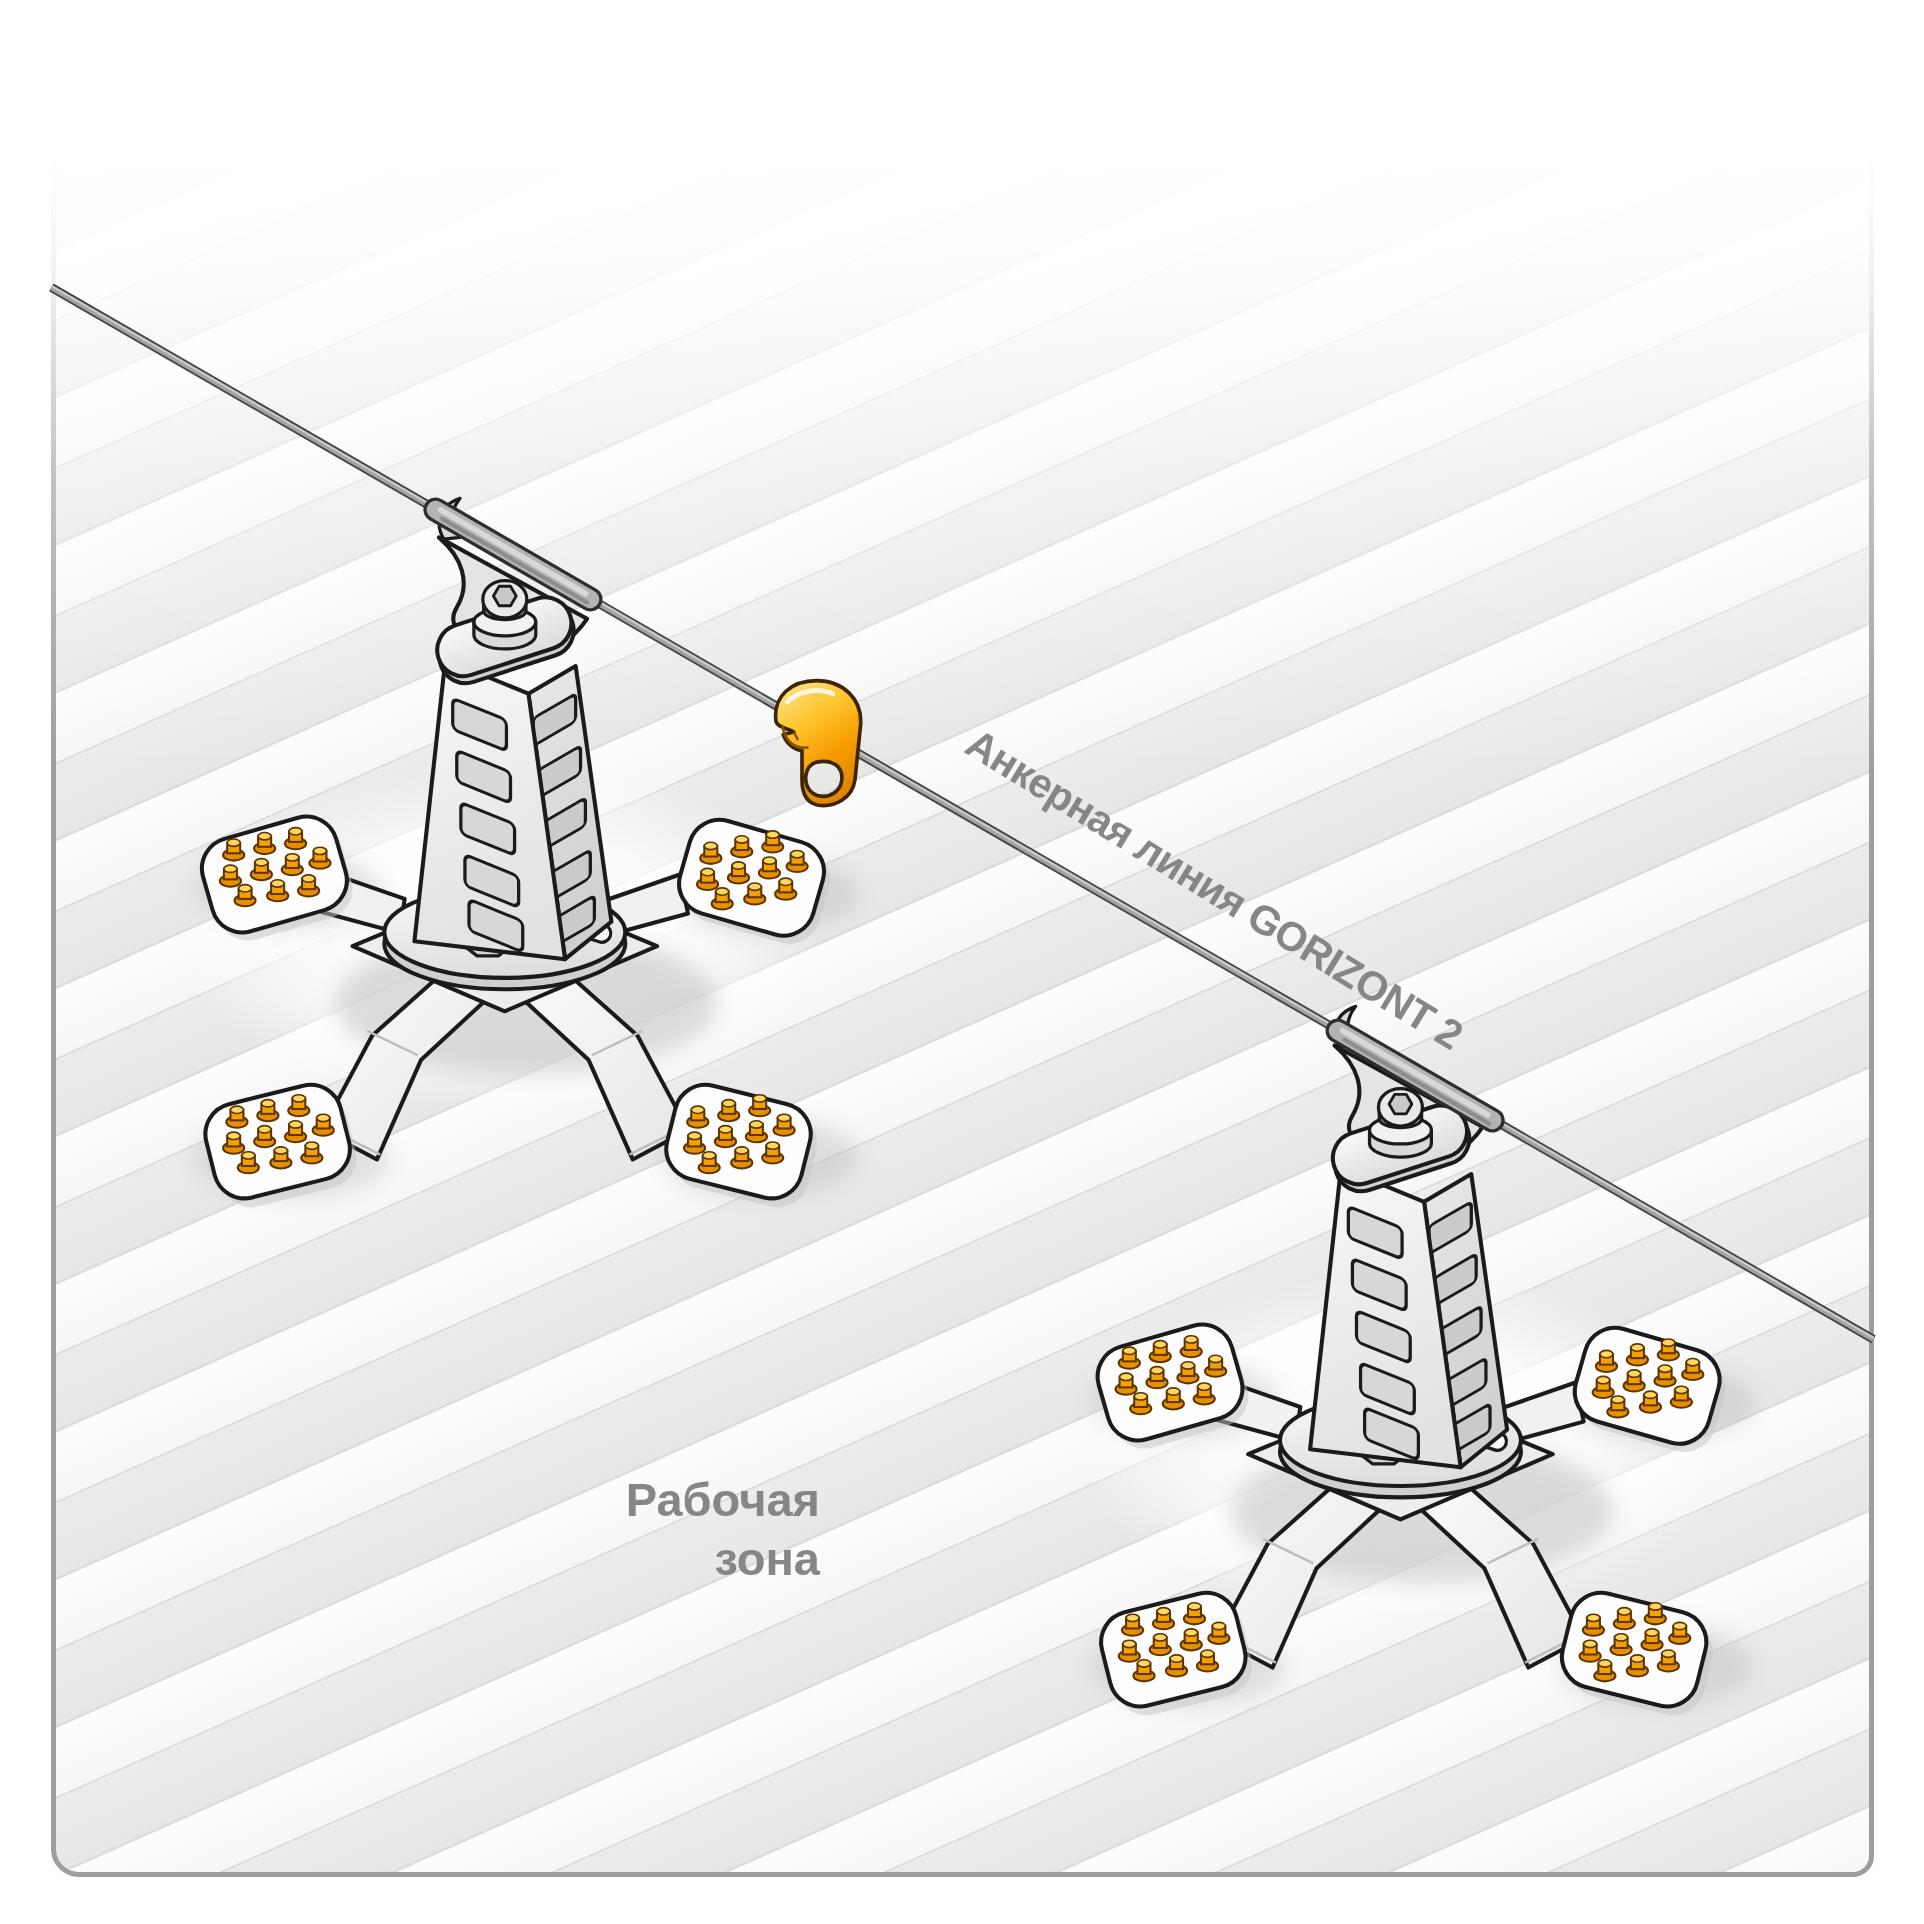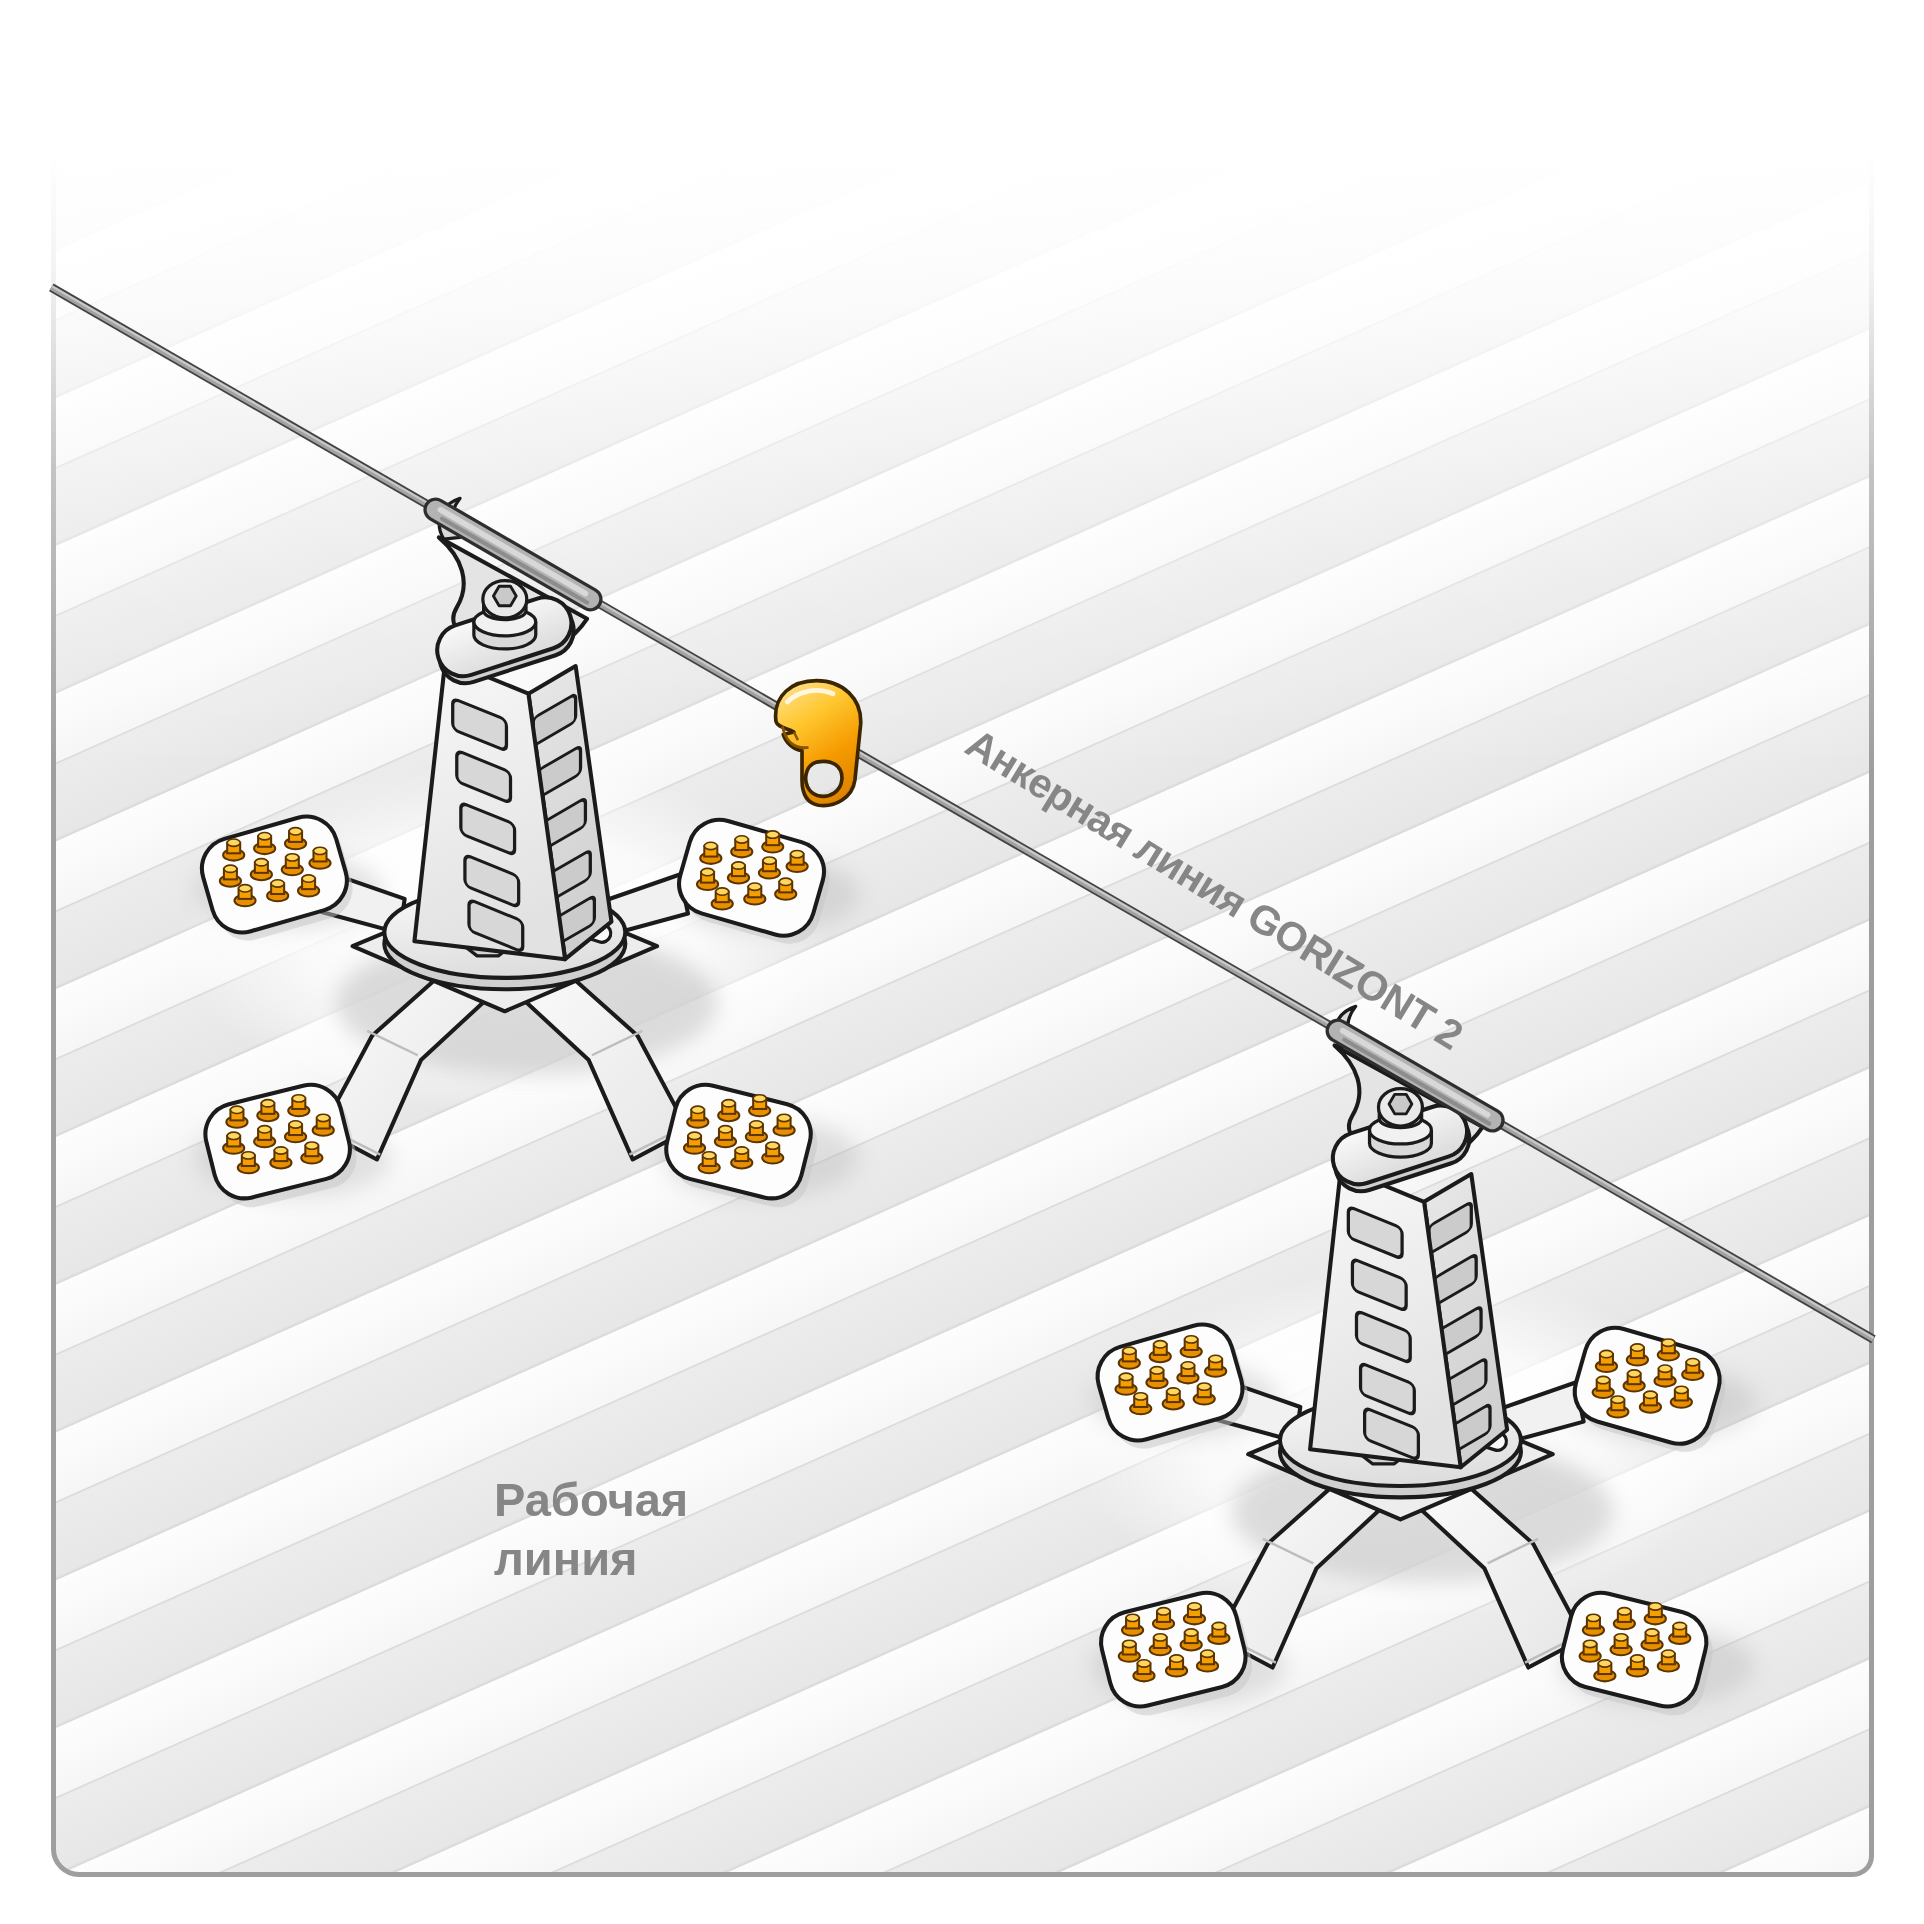--- a/index.html
+++ b/index.html
@@ -53,21 +53,21 @@
   .gold-washer{fill:#e88f00;stroke:#5c3400;stroke-width:2.5;}
   .gold-body{fill:var(--c-screw-gold);stroke:#5c3400;stroke-width:2.5;}
   .gold-top{fill:#ffd75e;stroke:#5c3400;stroke-width:2;}
   
   .label{position:absolute;z-index:2;color:var(--c-label-text);font-weight:bold;white-space:nowrap;}
   .label-line{
     left:982px;top:720px;font-size:41px;letter-spacing:-0.8px;
     transform:rotate(31.5deg);transform-origin:0 0;
   }
   .label-zone{
-    left:494px;top:1470px;width:326px;text-align:left;
+    left:494px;top:1470px;width:326px;text-align:right;
     font-size:47px;line-height:59px;white-space:normal;
   }
 </style>
 </head>
 <body>
 
 <div class="stage">
 
   <div class="roof">
     <div class="stripes"></div>
@@ -246,16 +246,16 @@
                M -4,20 C 16,16 28,26 27,41 C 26,56 12,65 -3,61 C -15,57 -19,45 -17,35 C -15,26 -11,22 -4,20 Z" fill="url(#goldG)" fill-rule="evenodd" stroke="var(--c-shuttle-outline)" stroke-width="4.5" stroke-linejoin="round"></path>
       <path d="M -46,-24 C -42,-4 -30,4 -14,2" fill="none" stroke="#8a5200" stroke-width="3.5"></path>
       <path d="M -32,-17 L -27,-7" fill="none" stroke="#8a5200" stroke-width="3"></path>
       <path d="M -40,-54 C -26,-68 -2,-72 16,-64" fill="none" stroke="rgba(255,255,255,0.8)" stroke-width="6" stroke-linecap="round"></path>
     </g>
   </svg>
 
   <div class="label label-line">Анкерная линия GORIZONT 2</div>
   <div class="label label-zone">
     <span>Рабочая</span><br>
-    <span>линия</span>
+    <span>зона</span>
   </div>
 </div>
 
 
 </body></html>

